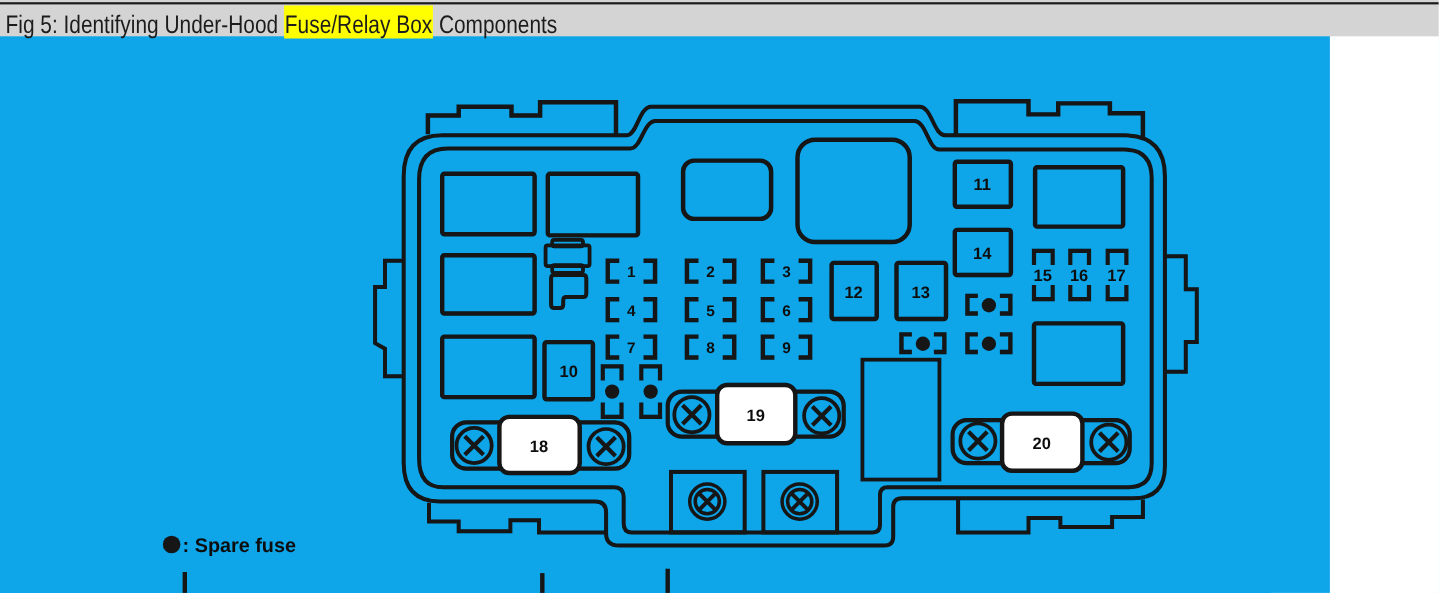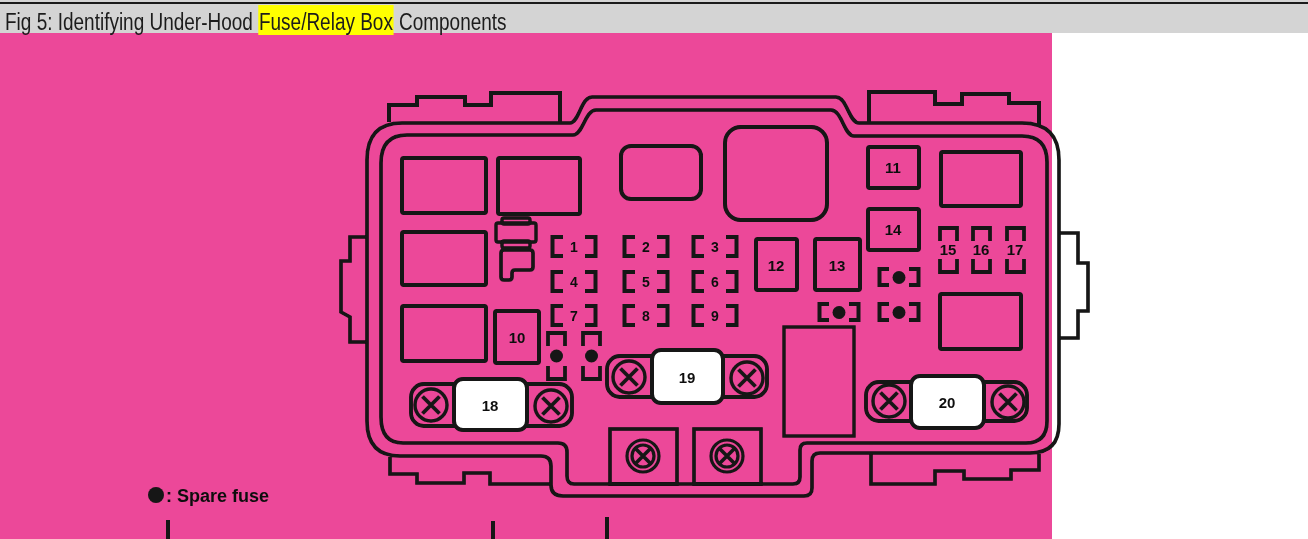--- a/index.html
+++ b/index.html
@@ -1,17 +1,17 @@
 <!DOCTYPE html>
 <html><head>
 <meta charset="utf-8">
 <style>
 html,body{margin:0;padding:0;background:#ffffff;width:1308px;height:539px;overflow:hidden;}
 body{font-family:"Liberation Sans", sans-serif;}
-#page{position:relative;width:1052px;height:539px;background:#ec4899;}
+#page{position:relative;width:1209px;height:539px;background:#0ea5e9;}
 #titlebar{position:absolute;left:0;top:0;width:1308px;height:33px;background:#d4d4d4;}
 #titletopline{position:absolute;left:0;top:2px;width:1308px;height:2px;background:#1a1a1a;}
 #titletext{position:absolute;left:5px;top:9px;font-size:23px;color:#1c1c1c;white-space:pre;transform:scaleX(0.825);transform-origin:0 0;}
 .hl{background:#ffff00;padding:4px 1px 0px 1px;}
 svg text{font-family:"Liberation Sans", sans-serif;font-weight:bold;fill:#111;}
 </style>
 </head>
 <body>
 <div id="page">
 

